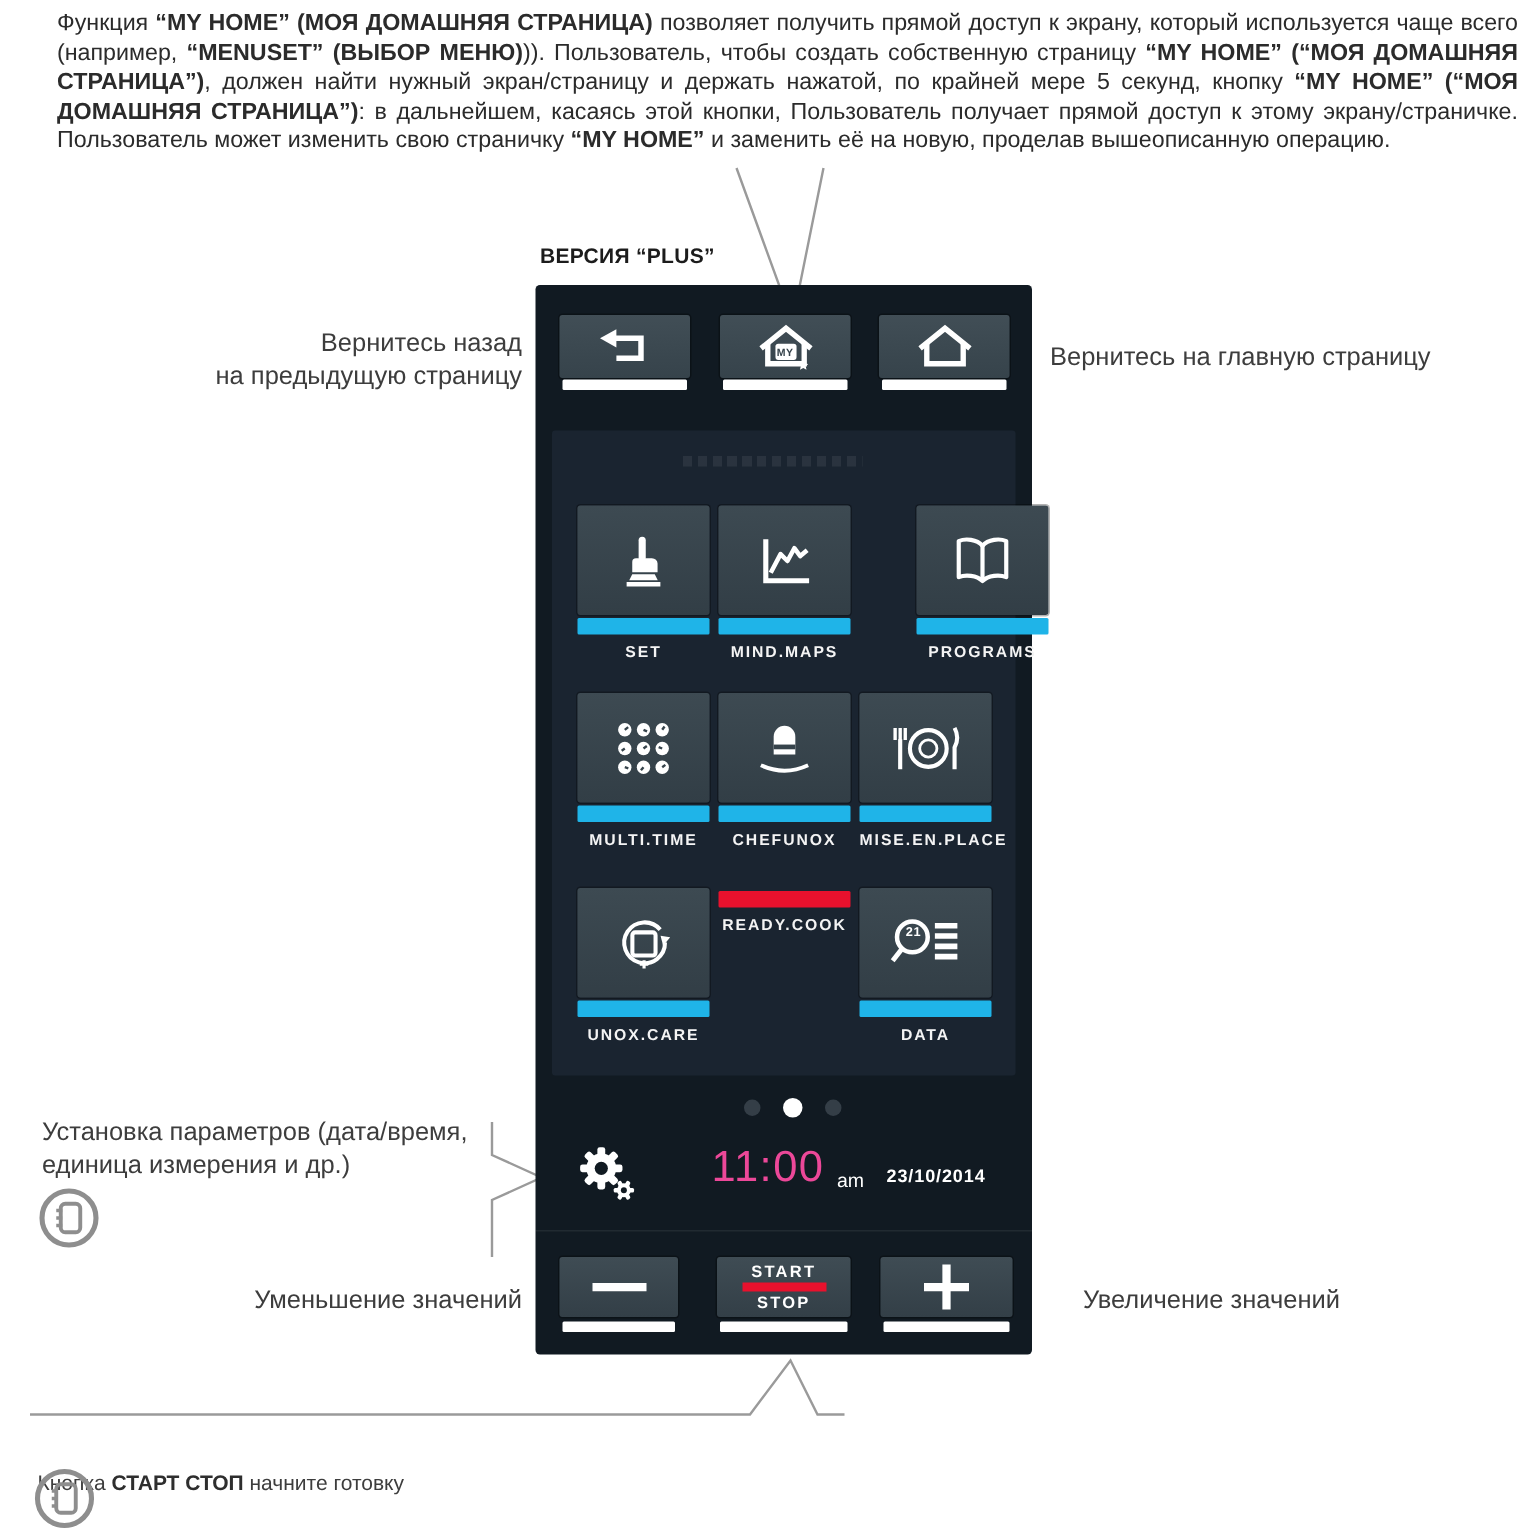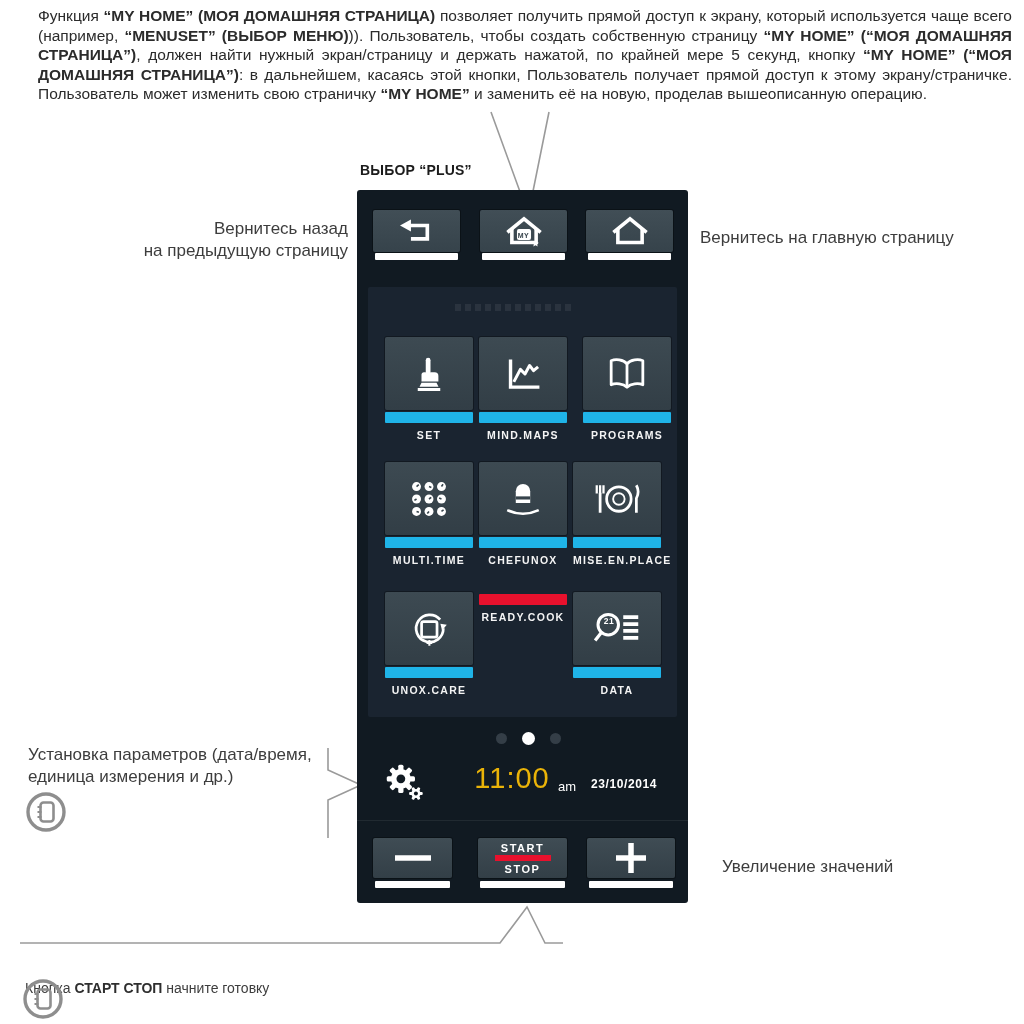--- a/index.html
+++ b/index.html
@@ -40,21 +40,21 @@
   .tile-label{margin-top:6px;text-align:center;font-size:10.5px;font-weight:bold;color:#f4f4f4;
               letter-spacing:1.3px;white-space:nowrap;}
   .ready-word{font-size:10px;font-weight:bold;color:#fff;letter-spacing:2px;margin-bottom:1px;}
   .data-digits{position:absolute;left:27px;top:24px;width:18px;text-align:center;
                font-size:8.5px;font-weight:bold;color:#fff;letter-spacing:.5px;}
 
   .dot{position:absolute;border-radius:50%;cursor:pointer;}
 
   .gear-btn{position:absolute;left:24px;top:569px;width:46px;height:46px;cursor:pointer;}
   .clock-time{position:absolute;left:114px;top:572px;width:82px;text-align:center;
-              font-size:29px;color:#eab308;letter-spacing:1px;}
+              font-size:29px;color:#ec4899;letter-spacing:1px;}
   .clock-mer{position:absolute;left:201px;top:589px;font-size:13px;font-weight:normal;color:#fff;}
   .clock-date{position:absolute;left:234px;top:587px;font-size:12px;font-weight:bold;
               color:#fff;letter-spacing:.6px;}
   .panel-sep{position:absolute;left:0;top:630px;width:331px;height:1px;
              background:rgba(255,255,255,.07);}
 
   .ctl-btn{position:absolute;top:648px;height:40px;border-radius:2px;cursor:pointer;
            background:linear-gradient(#3f4c54,#333f47);display:flex;flex-direction:column;
            align-items:center;justify-content:center;box-shadow:0 0 0 1px rgba(0,0,0,.3);}
   .ctl-bar{position:absolute;top:691px;height:7px;background:#fff;border-radius:1px;}
@@ -169,21 +169,21 @@
       <rect x="16.5" y="12.5" width="13" height="19" rx="3" stroke="#8e8e8e" stroke-width="2.6" fill="none"></rect>
       <path d="M13.5,17 h4 M13.5,22 h4 M13.5,27 h4" stroke="#8e8e8e" stroke-width="2.2"></path>
     </symbol>
   </defs>
 </svg>
 
 <div class="page">
 
   <p class="intro" id="intro"><span>Функция </span><b>“MY HOME” (МОЯ ДОМАШНЯЯ СТРАНИЦА)</b><span> позволяет получить прямой доступ к экрану, который используется чаще всего (например, </span><b>“MENUSET” (ВЫБОР МЕНЮ)</b><span>)). Пользователь, чтобы создать собственную страницу </span><b>“MY HOME” (“МОЯ ДОМАШНЯЯ СТРАНИЦА”)</b><span>, должен найти нужный экран/страницу и держать нажатой, по крайней мере 5 секунд, кнопку </span><b>“MY HOME” (“МОЯ ДОМАШНЯЯ СТРАНИЦА”)</b><span>: в дальнейшем, касаясь этой кнопки, Пользователь получает прямой доступ к этому экрану/страничке. Пользователь может изменить свою страничку </span><b>“MY HOME”</b><span> и заменить её на новую, проделав вышеописанную операцию.</span></p>
 
-  <div class="version">ВЫБОР “PLUS”</div>
+  <div class="version">ВЕРСИЯ “PLUS”</div>
 
   <svg class="lines" viewBox="0 0 1024 1024">
     <path d="M491,112 L527,211 M549,112 L529,211" stroke="#9a9a9a" stroke-width="1.6" fill="none"></path>
     <path d="M328,748 L328,770 L361,785 L328,800 L328,838" stroke="#9a9a9a" stroke-width="1.6" fill="none"></path>
     <path d="M20,943 L500,943 L527,907 L545,943 L563,943" stroke="#9a9a9a" stroke-width="1.6" fill="none"></path>
   </svg>
 
   <div class="panel">
     <div class="inner-screen"></div>
     <div class="faint-text"></div>
@@ -222,21 +222,21 @@
         </div>
         <div class="tile" style="left: 122px; top: 147px;">
           <div class="tile-btn">
             <svg width="42" height="42">
               <use href="#sym-chart"></use>
             </svg>
           </div>
           <div class="tile-bar" style="background: rgb(31, 180, 232);"></div>
           <div class="tile-label">MIND.MAPS</div>
         </div>
-        <div class="tile" style="left: 200px; top: 147px; padding-left: 26px;">
+        <div class="tile" style="left: 228px; top: 147px; padding-left: 26px;">
           <div class="tile-btn">
             <svg width="46" height="38">
               <use href="#sym-book"></use>
             </svg>
           </div>
           <div class="tile-bar" style="background: rgb(31, 180, 232);"></div>
           <div class="tile-label">PROGRAMS</div>
         </div>
         <div class="tile" style="left: 28px; top: 272px;">
           <div class="tile-btn">
@@ -327,20 +327,21 @@
         </svg>
     </div>
     <div class="ctl-bar" style="left:232px;width:84px"></div>
   </div>
 
   <div class="ann" style="left:700px;top:227px">Вернитесь на главную страницу</div>
   <div class="ann ann-right" style="left:100px;top:218px;width:248px">Вернитесь назад
 на предыдущую страницу</div>
   <div class="ann" style="left:28px;top:744px;width:330px">Установка параметров (дата/время,
 единица измерения и др.)</div>
+  <div class="ann ann-right" style="left:100px;top:856px;width:248px">Уменьшение значений</div>
   <div class="ann" style="left:722px;top:856px">Увеличение значений</div>
 
   <svg class="manual" style="left:24px;top:790px">
       <use href="#sym-manual"></use>
     </svg>
 
   <div class="caption" id="ss-caption"><span>Кнопка </span><b>СТАРТ СТОП</b><span> начните готовку</span></div>
   <svg class="manual" style="left:21px;top:977px">
       <use href="#sym-manual"></use>
     </svg>

